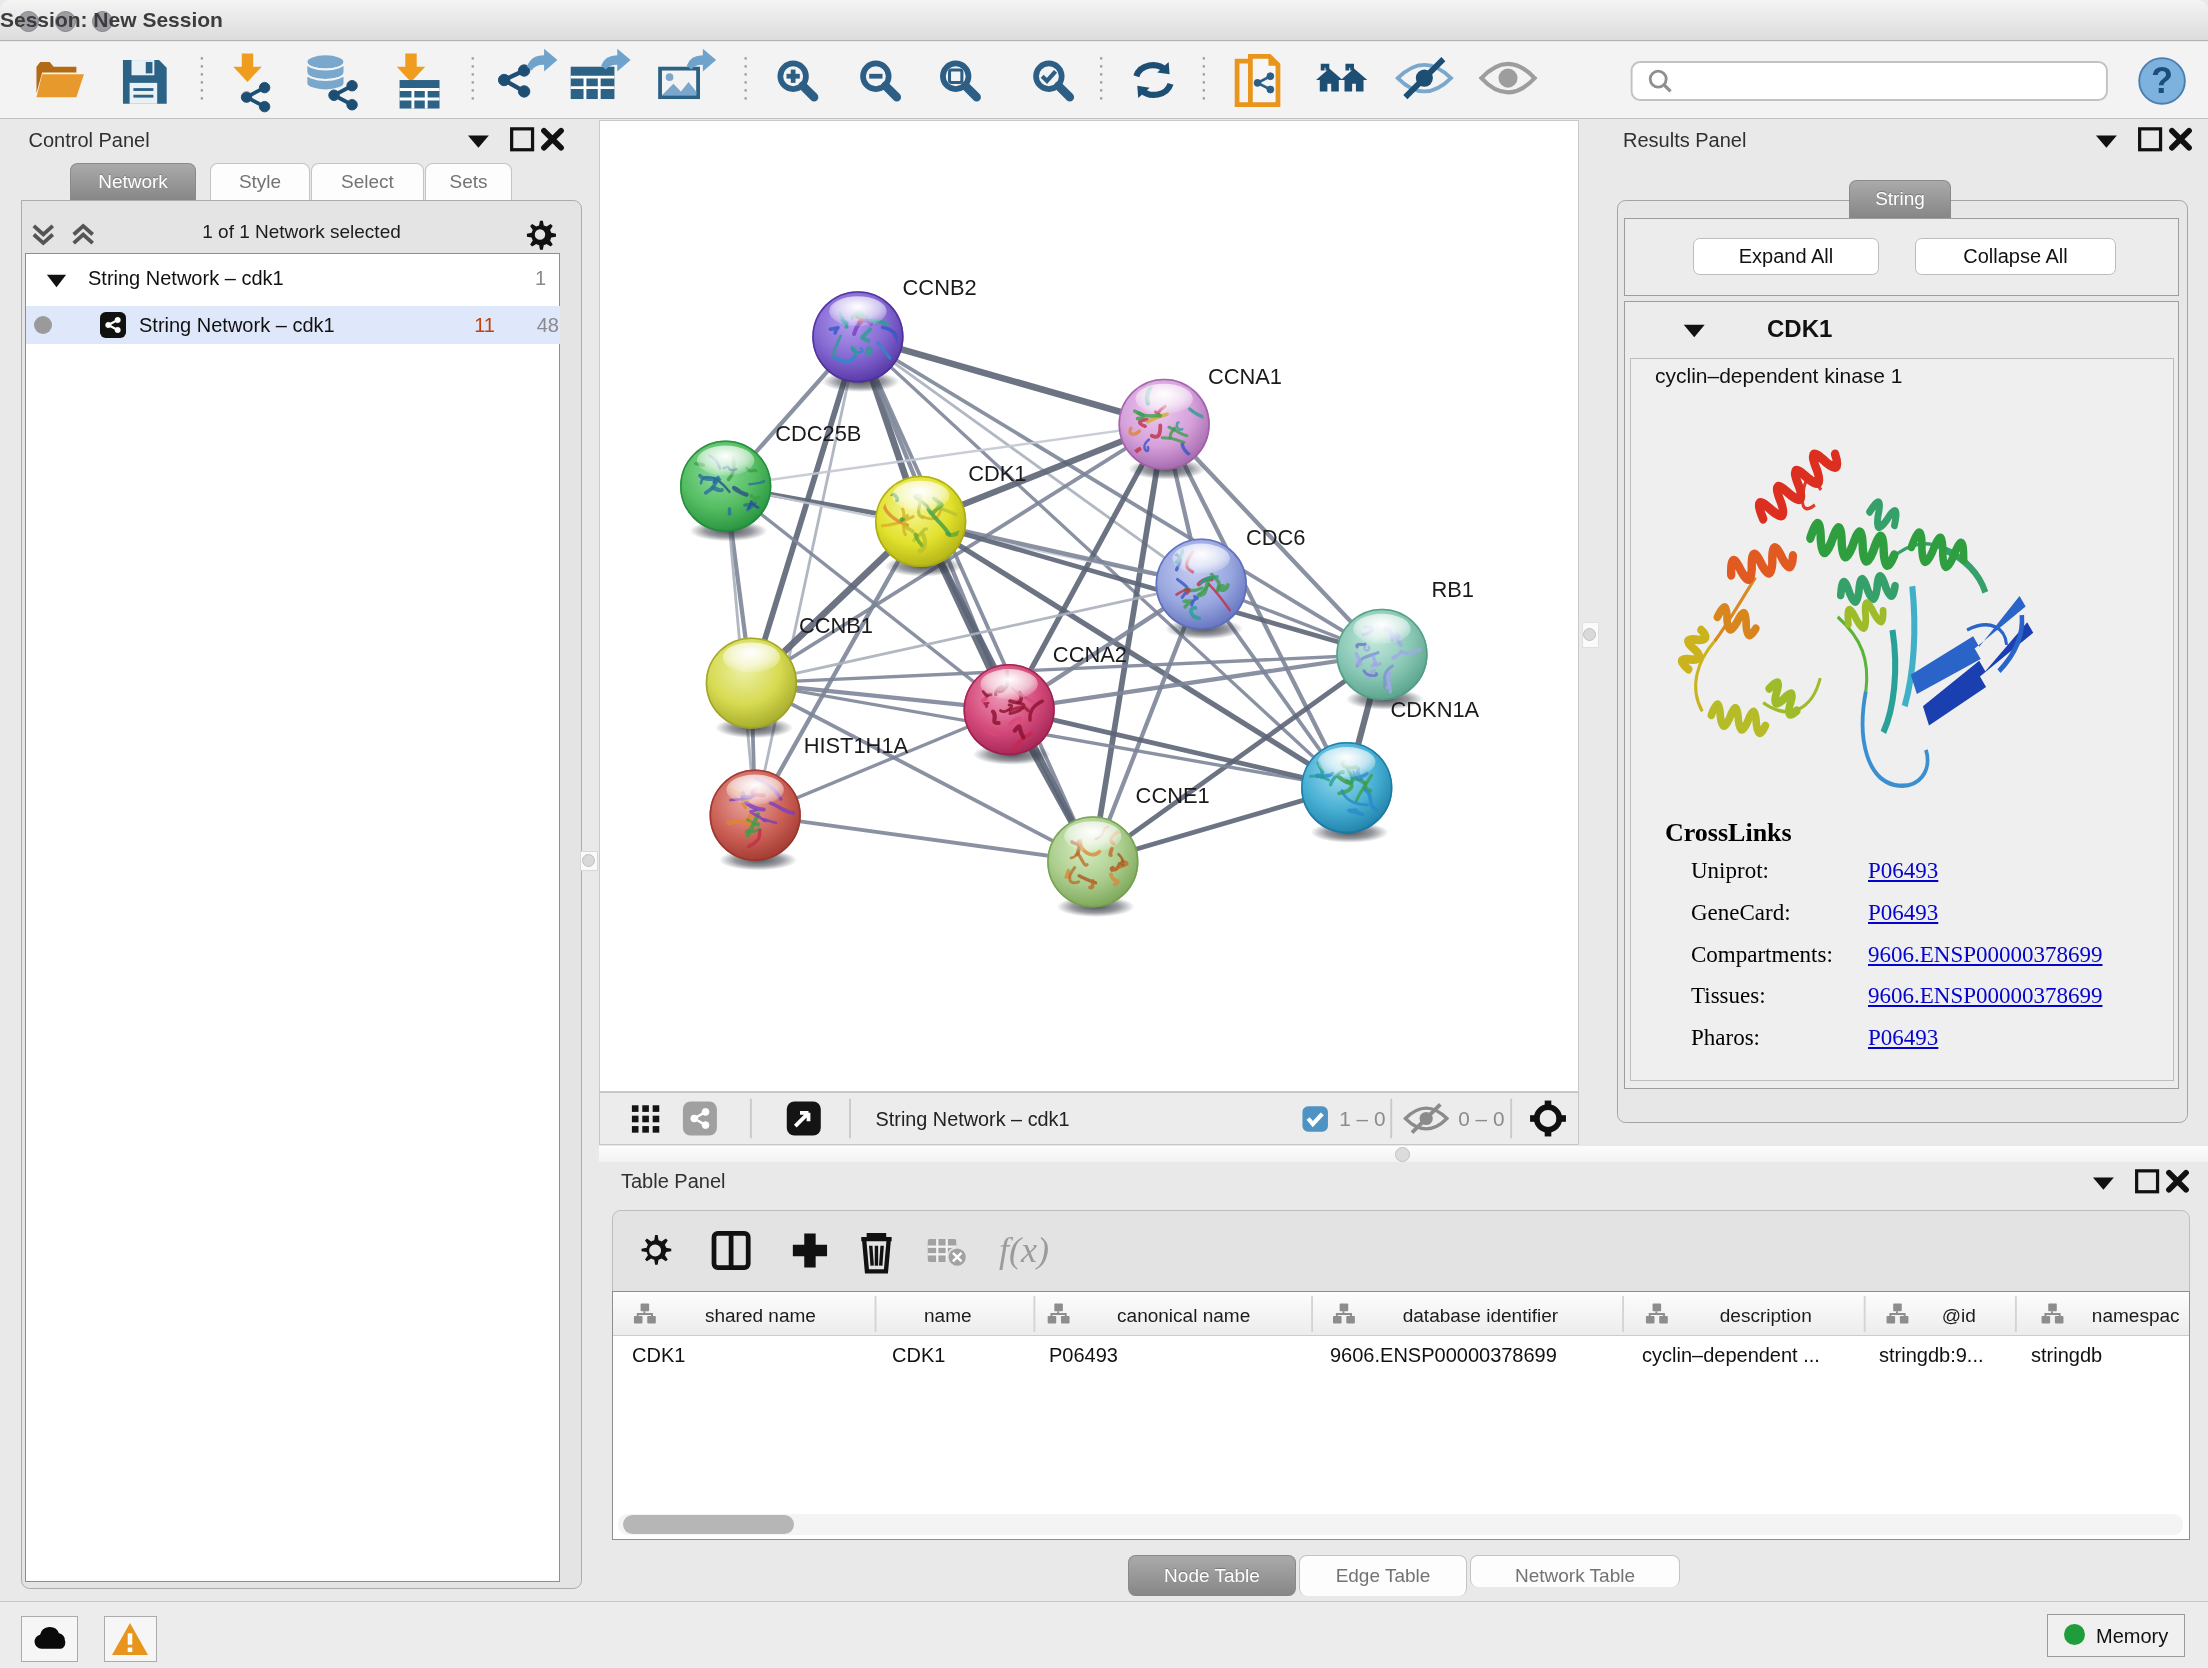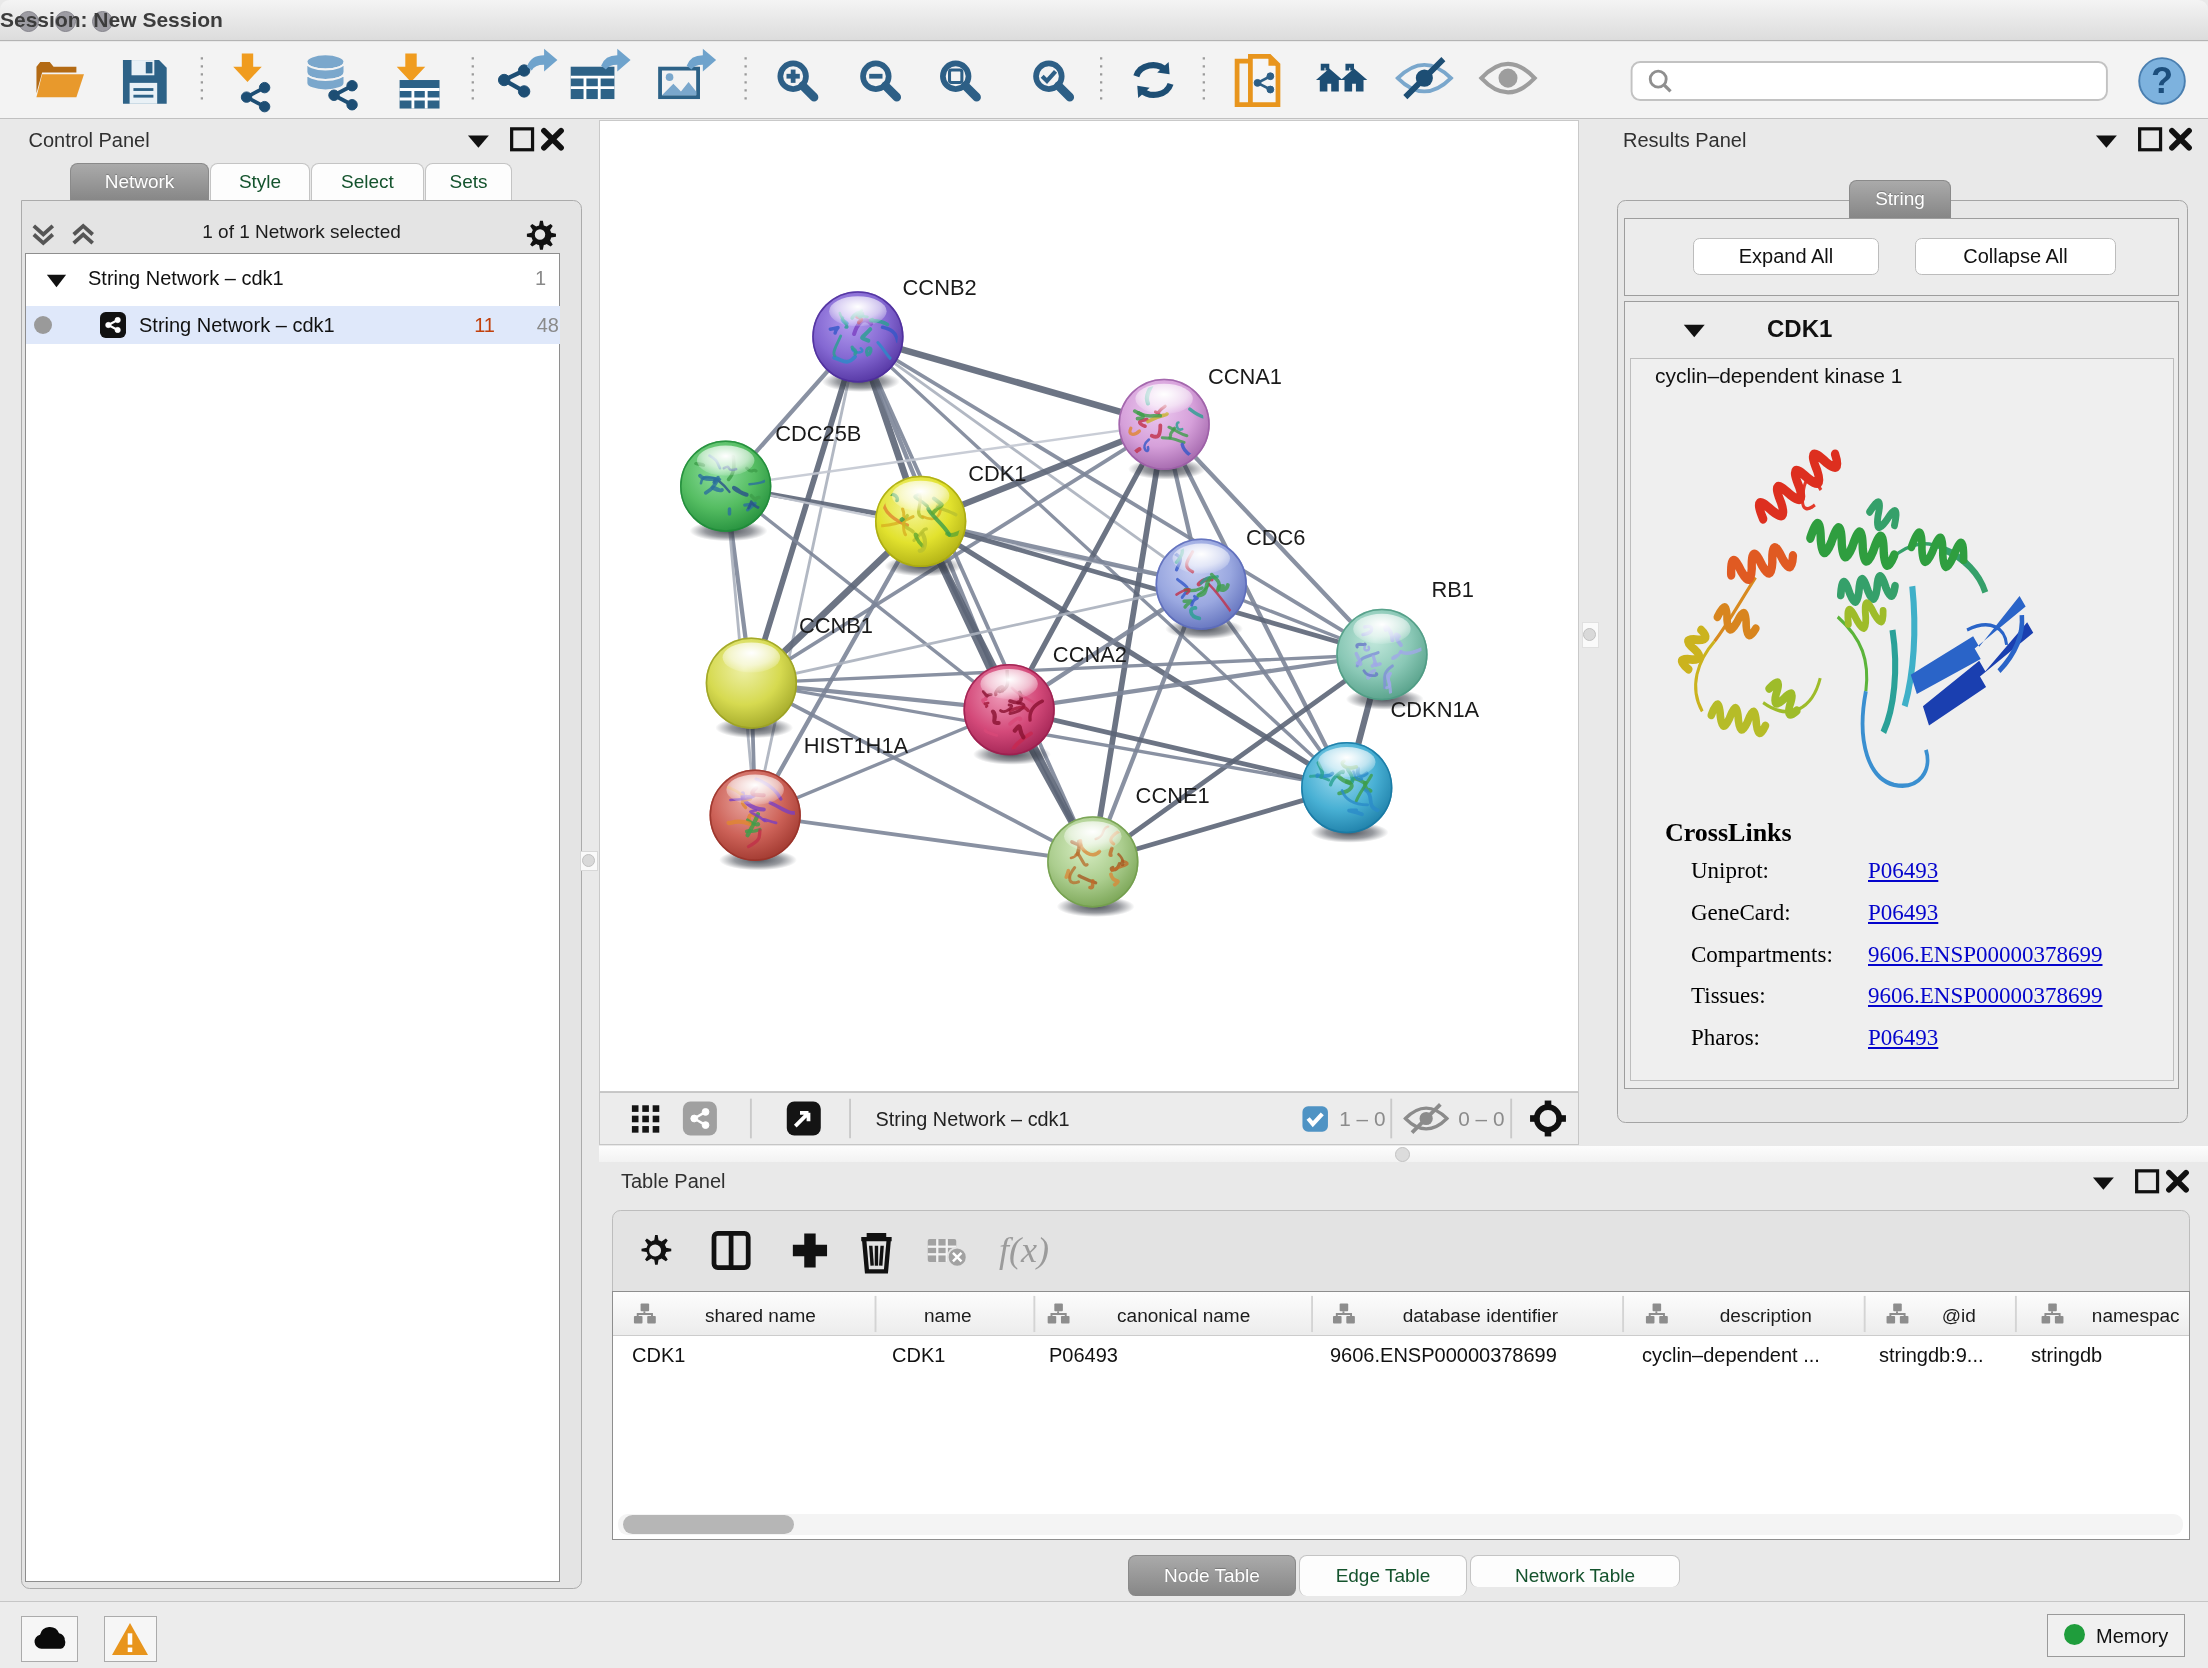--- a/index.html
+++ b/index.html
@@ -1,19 +1,19 @@
 <!DOCTYPE html>
 <html style="font-size:15px"><head><meta charset="utf-8">
 <style>
 *{margin:0;padding:0;box-sizing:border-box}
 html,body{width:2208px;height:1668px}
 body{position:relative;font-family:"Liberation Sans",sans-serif;background:#e9e9e9;overflow:hidden}
 .abs{position:absolute}
 .panelTitle{font-size:20px;color:#303030}
-.tab{position:absolute;height:38px;border:1px solid #c4c4c4;border-bottom:none;border-radius:7.6px 7.6px 0 0;background:#fdfdfd;color:#14532d;font-size:19px;text-align:center;line-height:36px}
+.tab{position:absolute;height:38px;border:1px solid #c4c4c4;border-bottom:none;border-radius:7.6px 7.6px 0 0;background:#fdfdfd;color:#737373;font-size:19px;text-align:center;line-height:36px}
 .tabSel{background:linear-gradient(#aaaaaa,#868686);color:#fff;border-color:#8a8a8a;text-shadow:0 -1px 1px rgba(0,0,0,.25)}
 .btn{position:absolute;background:#ffffff;border:1px solid #bcbcbc;border-radius:6.7px;font-size:20px;color:#111;text-align:center}
 .serif{font-family:"Liberation Serif",serif}
 .link{color:#0404cc;text-decoration:underline;font-family:"Liberation Serif",serif}
 </style>
 </head>
 <body>
 
 <div class="abs" style="left:0;top:0;width:2208px;height:41px;background:linear-gradient(#f4f4f4,#dcdcdc);border-bottom:1px solid #b4b4b4;border-radius:9.5px 9.5px 0 0"></div>
 <div class="abs" style="left:18px;top:10.5px;width:21px;height:21px;border-radius:50%;background:#9d9ca3;border:1px solid #85848c"></div>
@@ -205,21 +205,21 @@
 
 <div class="abs" style="left:0;top:120px;width:2208px;height:1481px;background:#e9e9e9"></div>
 
 <div class="abs panelTitle" style="left:28.5px;top:129px">Control Panel</div>
 <svg class="abs" width="105" height="28.5" viewBox="0 0 110 30" style="left:462px;top:126px">
 <path d="M6 10 l22 0 -11 13 z" fill="#111"></path>
 <rect x="52" y="3" width="22" height="22" fill="none" stroke="#111" stroke-width="3.4"></rect>
 <path d="M86 5 l18 18 M104 5 l-18 18" stroke="#111" stroke-width="6" stroke-linecap="round"></path>
 </svg>
 
-<div class="tab tabSel" style="left:70px;top:163px;width:139px">Network</div>
+<div class="tab tabSel" style="left:70px;top:163px;width:126px">Network</div>
 <div class="tab" style="left:210px;top:163px;width:100px">Style</div>
 <div class="tab" style="left:311px;top:163px;width:113px">Select</div>
 <div class="tab" style="left:425px;top:163px;width:87px">Sets</div>
 
 <div class="abs" style="left:21px;top:200px;width:561px;height:1389px;background:#e4e4e4;border:1px solid #ababab;border-radius:0 8.6px 8.6px 8.6px"></div>
 <svg class="abs" width="76" height="25" viewBox="0 0 80 26" style="left:30px;top:222px" fill="none" stroke="#555" stroke-width="4">
 <path d="M4 4 l10 9 10 -9 M4 13 l10 9 10 -9"></path>
 <path d="M46 13 l10 -9 10 9 M46 22 l10 -9 10 9"></path>
 </svg>
 <div class="abs" style="left:21px;top:221px;width:561px;text-align:center;font-size:19px;color:#1c1c1c">1 of 1 Network selected</div>

